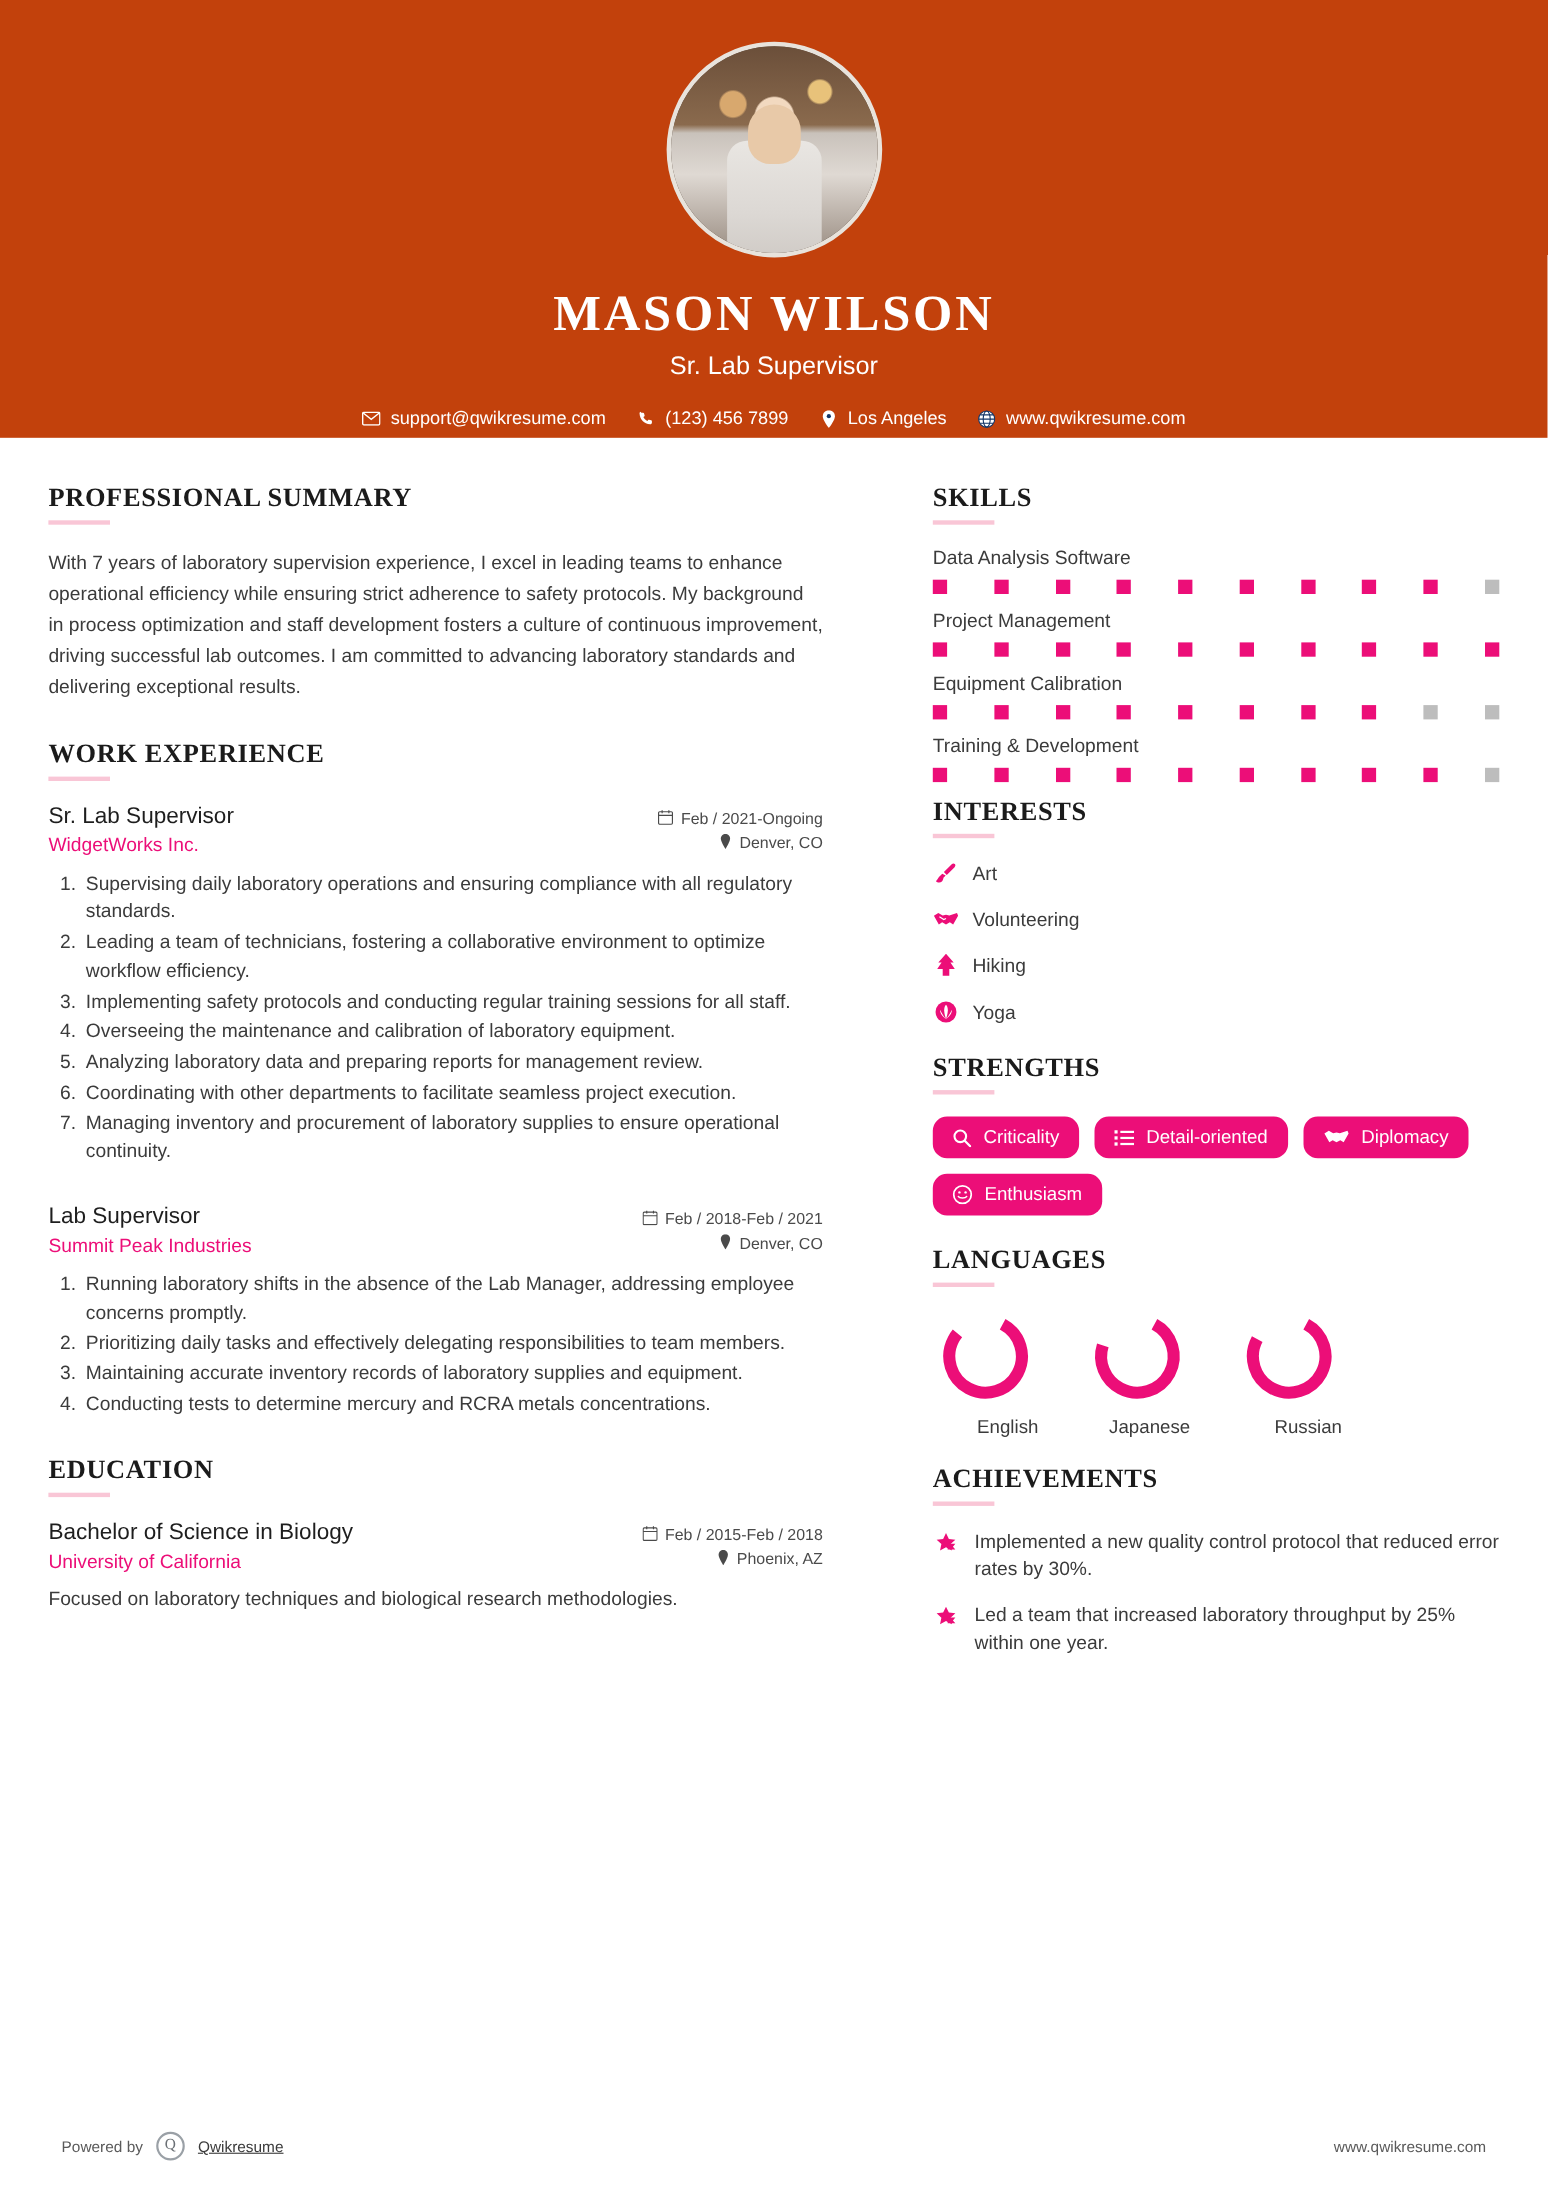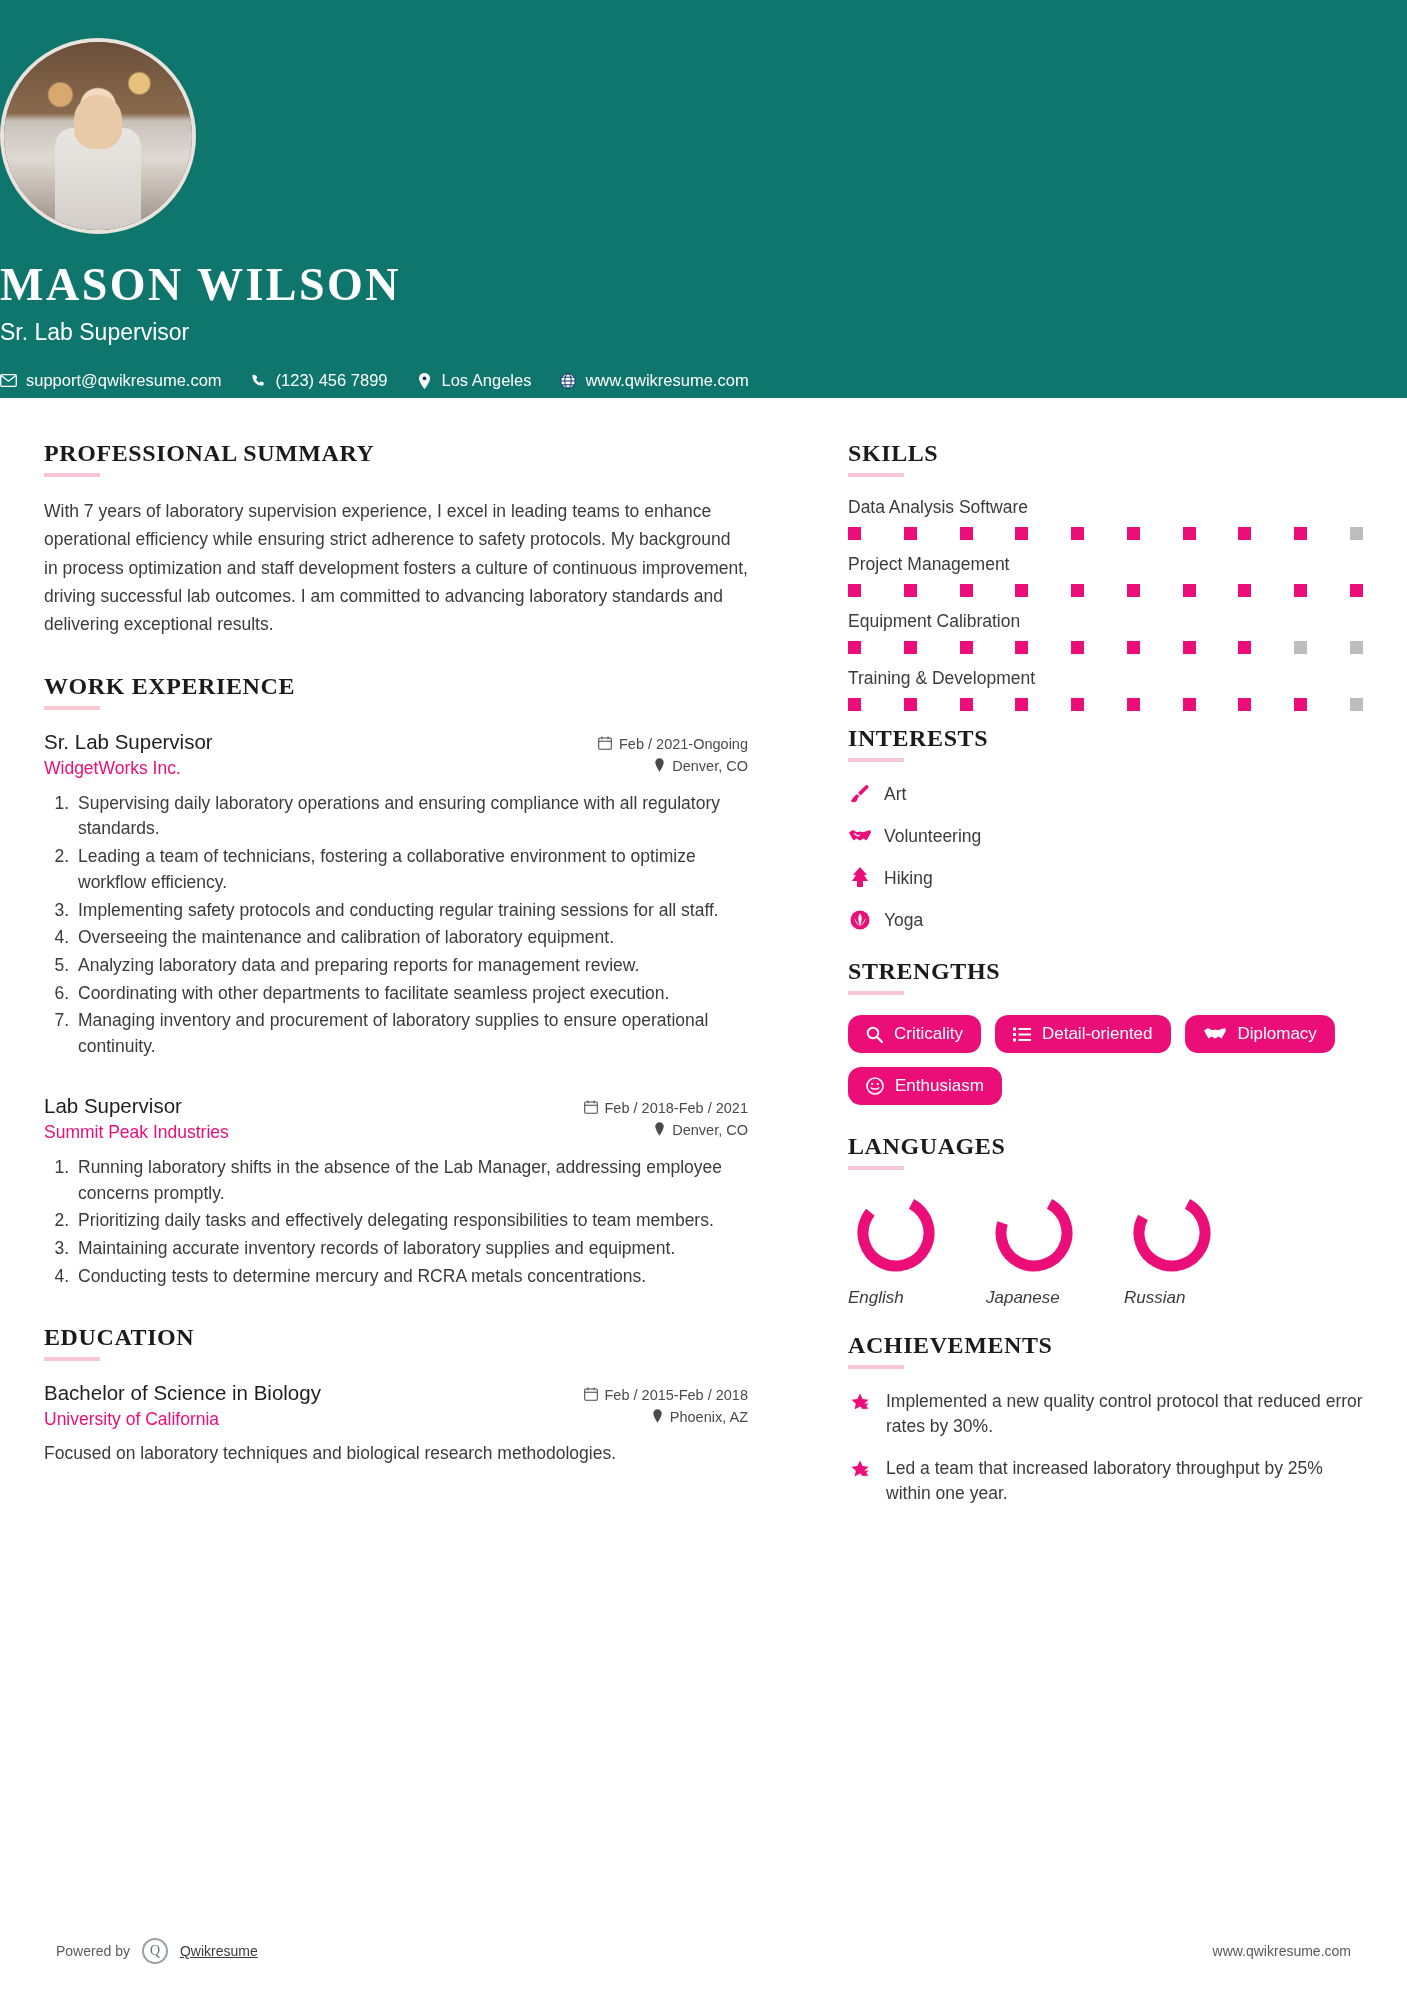--- a/index.html
+++ b/index.html
@@ -10,26 +10,27 @@
     background: #ffffff;
     font-family: "Liberation Sans", sans-serif;
     color: #2d2d2d;
     position: relative;
     overflow: hidden;
   }
   .page { width: 1407px; height: 1990px; position: relative; background:#fff; }
 
   
   .header {
-    background: #0f766e;
+    background: #c2410c;
     height: 398px;
     width: 100%;
     position: relative;
     display: flex;
     flex-direction: column;
+    align-items: center;
     padding-top: 38px;
   }
   .avatar {
     width: 196px; height: 196px;
     border-radius: 50%;
     overflow: hidden;
     border: 4px solid #e8e3dc;
     background: #5a4a3c;
     position: relative;
   }
@@ -142,21 +143,21 @@
   .strengths { display: flex; flex-wrap: wrap; gap: 14px; margin-bottom: 28px; }
   .chip {
     background: #ec0e78; color: #fff; font-size: 17px;
     padding: 9px 18px; display: inline-flex; align-items: center; gap: 11px;
     border-radius: 13px;
   }
   .chip svg { display:block; }
 
   
   .langs { display: flex; gap: 42px; margin-bottom: 24px; margin-top: 8px; }
-  .lang { width: 96px; text-align: left; font-style: italic; }
+  .lang { width: 96px; text-align: right; }
   .ring { width: 86px; height: 86px; margin: 0 auto 12px; }
   .lang-name { font-size: 17px; color: #3b3b3b; }
 
   
   .ach { display: flex; gap: 14px; margin-bottom: 16px; align-items: flex-start; }
   .ach-icon { color: #ec0e78; flex: 0 0 auto; margin-top: 3px; }
   .ach-text { font-size: 17.5px; line-height: 1.45; color: #3b3b3b; }
 
   
   .footer {

